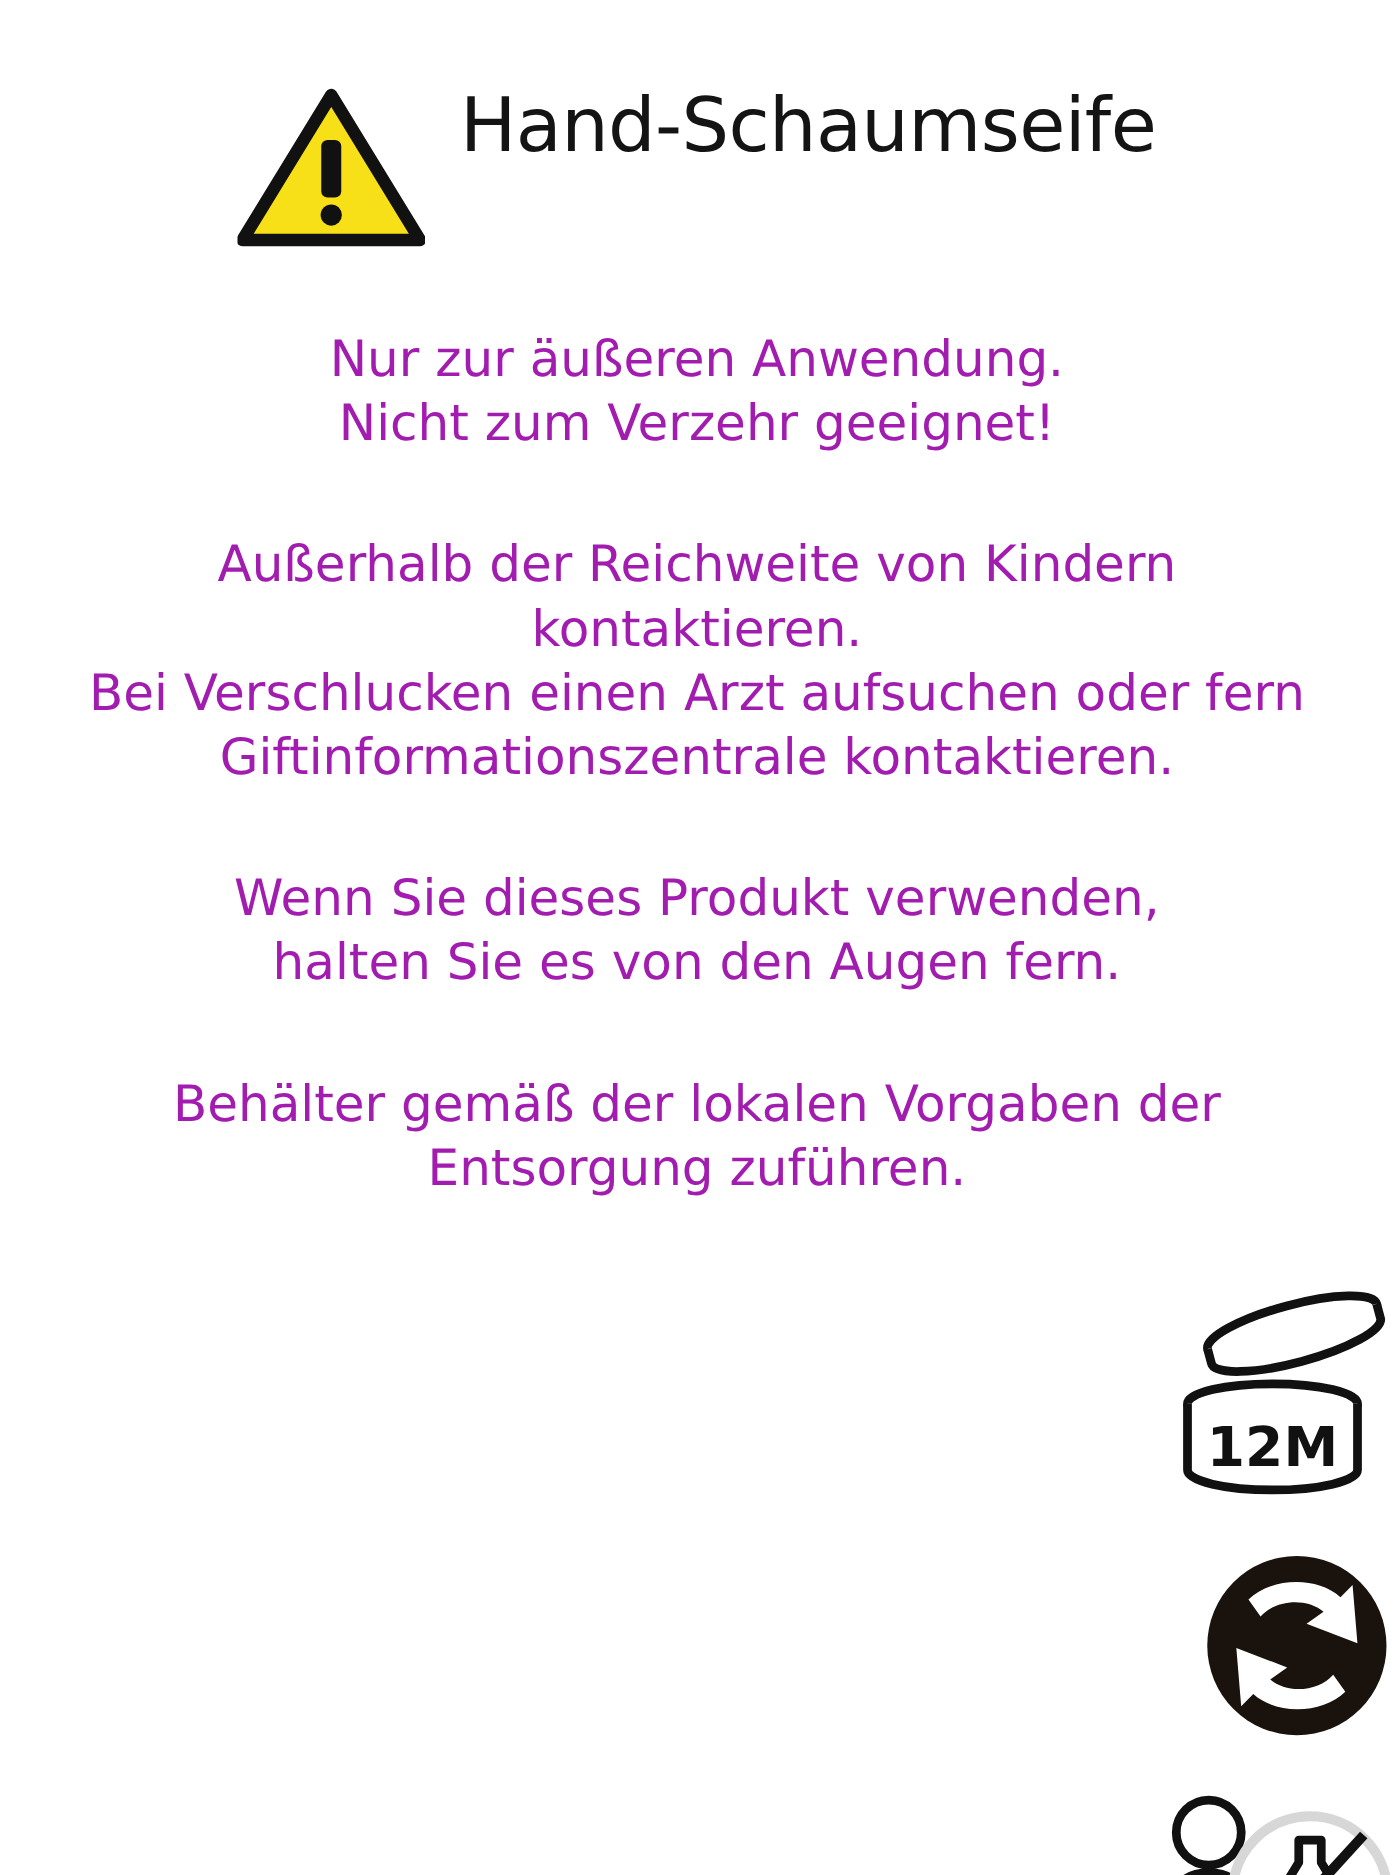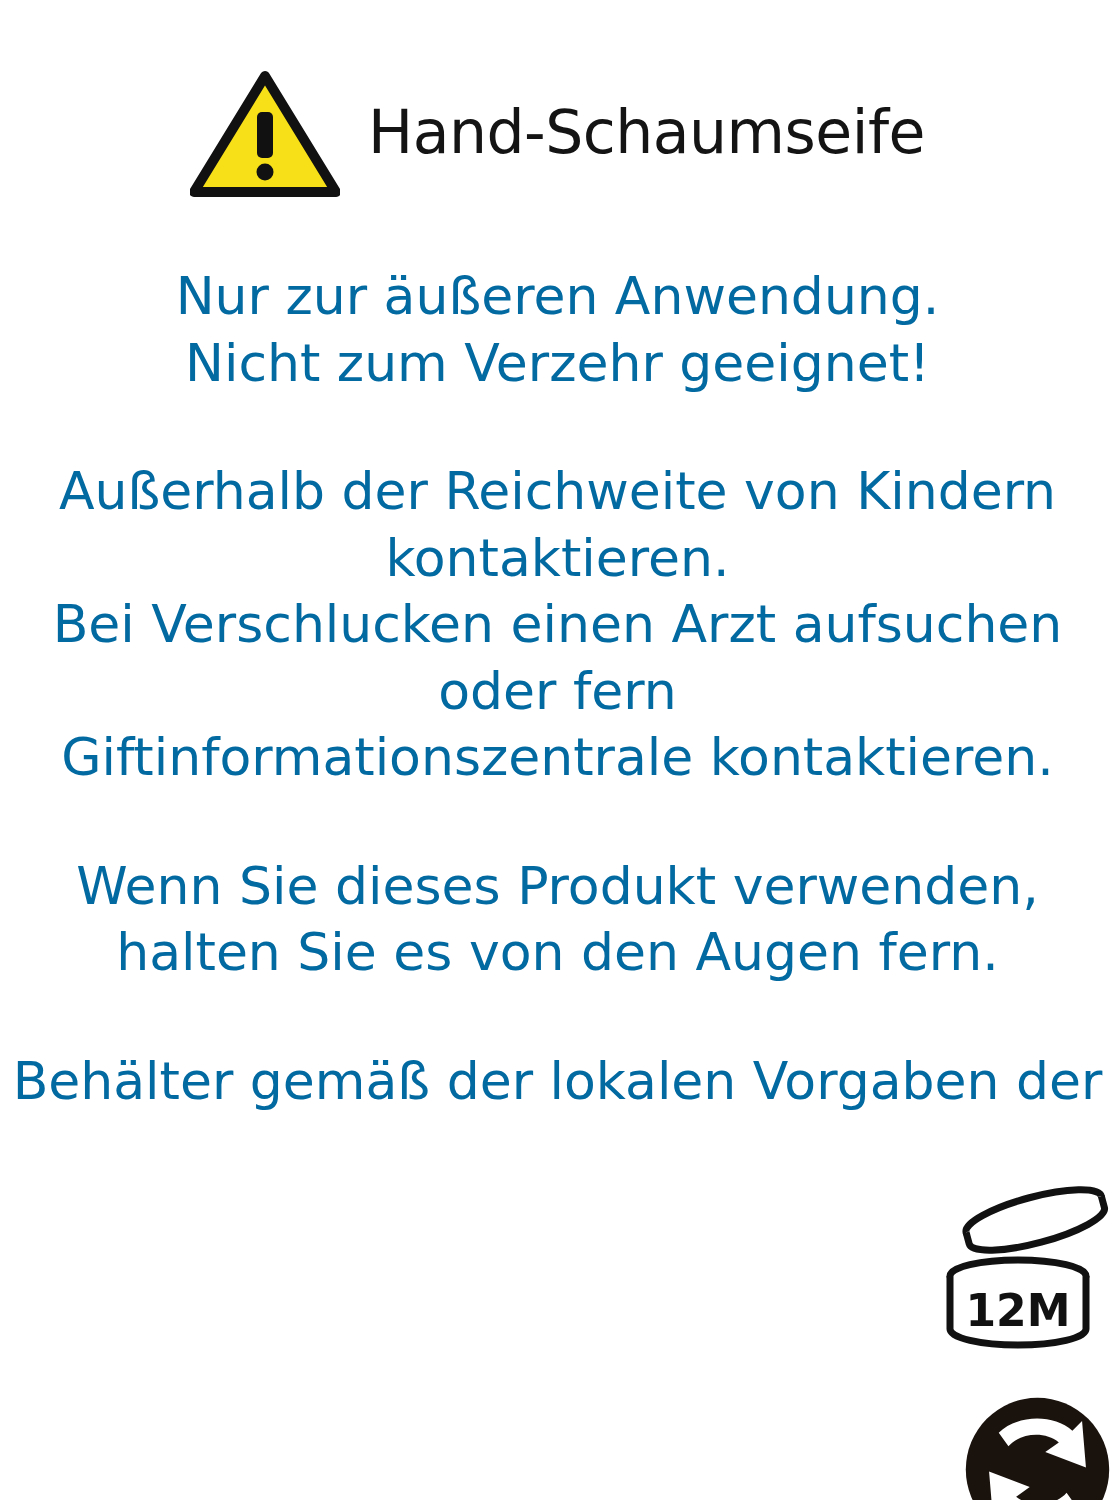--- a/index.html
+++ b/index.html
@@ -22,21 +22,20 @@
     display: flex;
     flex-direction: column;
     align-items: center;
     box-sizing: border-box;
     padding: 60px 10px 20px 10px;
   }
 
   
   .header {
     display: flex;
-    align-items: center;
     justify-content: center;
     gap: 28px;
     margin-top: 10px;
     margin-bottom: 30px;
   }
   .warning-triangle {
     width: 150px;
     height: 125px;
     flex: 0 0 auto;
   }
@@ -46,23 +45,23 @@
     letter-spacing: -0.5px;
     color: #141414;
     line-height: 1.05;
     white-space: nowrap;
   }
 
   
   .warnings {
     width: 1115px;
     text-align: center;
-    font-size: 52px;
+    font-size: 40px;
     line-height: 1.28;
-    color: #0369a1;
+    color: #a21caf;
     font-weight: 400;
   }
   .warn-block {
     margin: 0 0 62px 0;
     padding: 0 6px;
   }
   .warn-block:first-child {
     margin-top: 38px;
   }
   .warn-block p {
@@ -125,20 +124,21 @@
       <p>Giftinformationszentrale kontaktieren.</p>
     </div>
 
     <div class="warn-block">
       <p>Wenn Sie dieses Produkt verwenden,</p>
       <p>halten Sie es von den Augen fern.</p>
     </div>
 
     <div class="warn-block">
       <p>Behälter gemäß der lokalen Vorgaben der</p>
+      <p>Entsorgung zuführen.</p>
     </div>
 
   </div>
 
   <div class="picto-row">
 
     <span class="picto">
       <svg viewBox="0 0 175 170" width="175" height="170" aria-hidden="true">
 
         <g transform="rotate(-15 95 35)">

